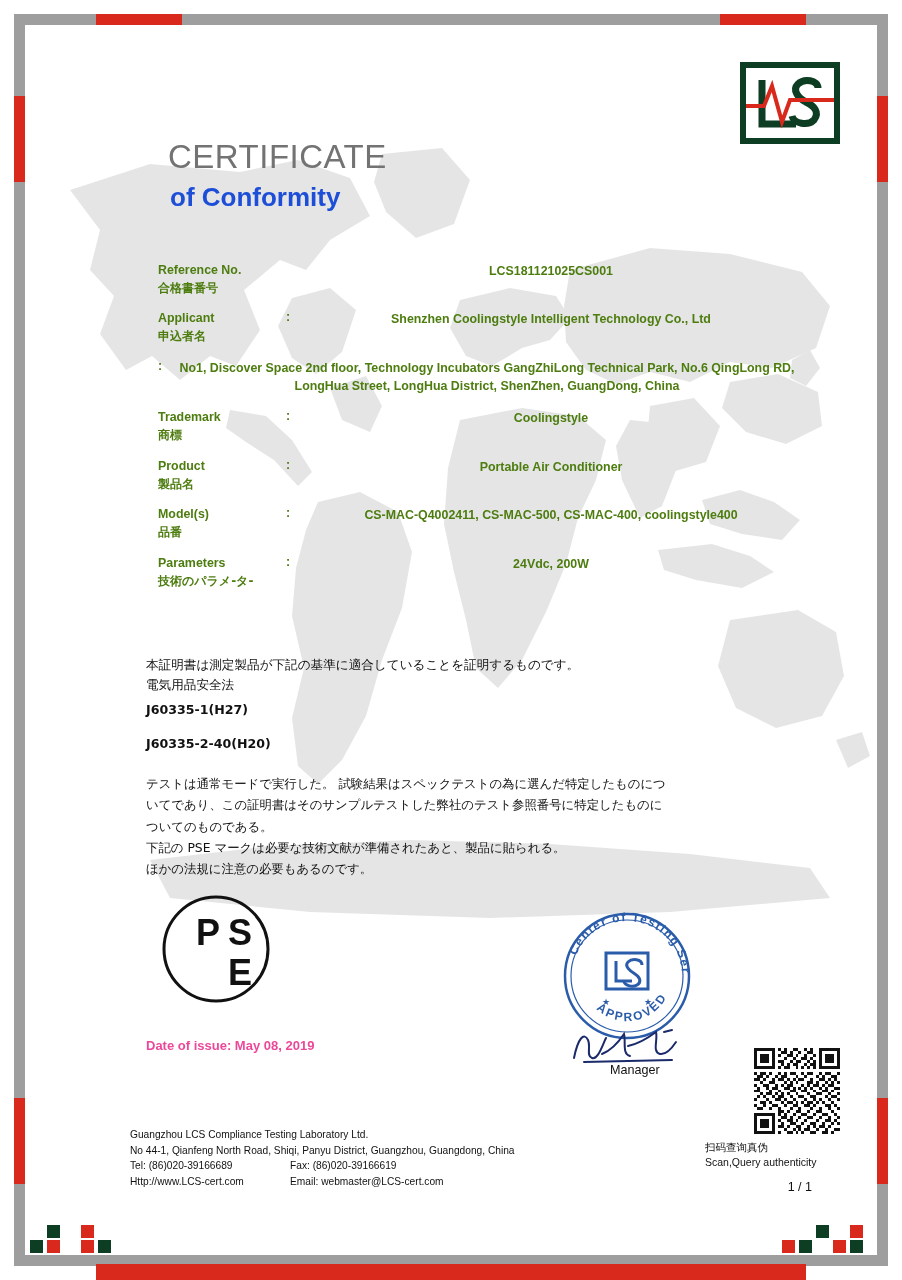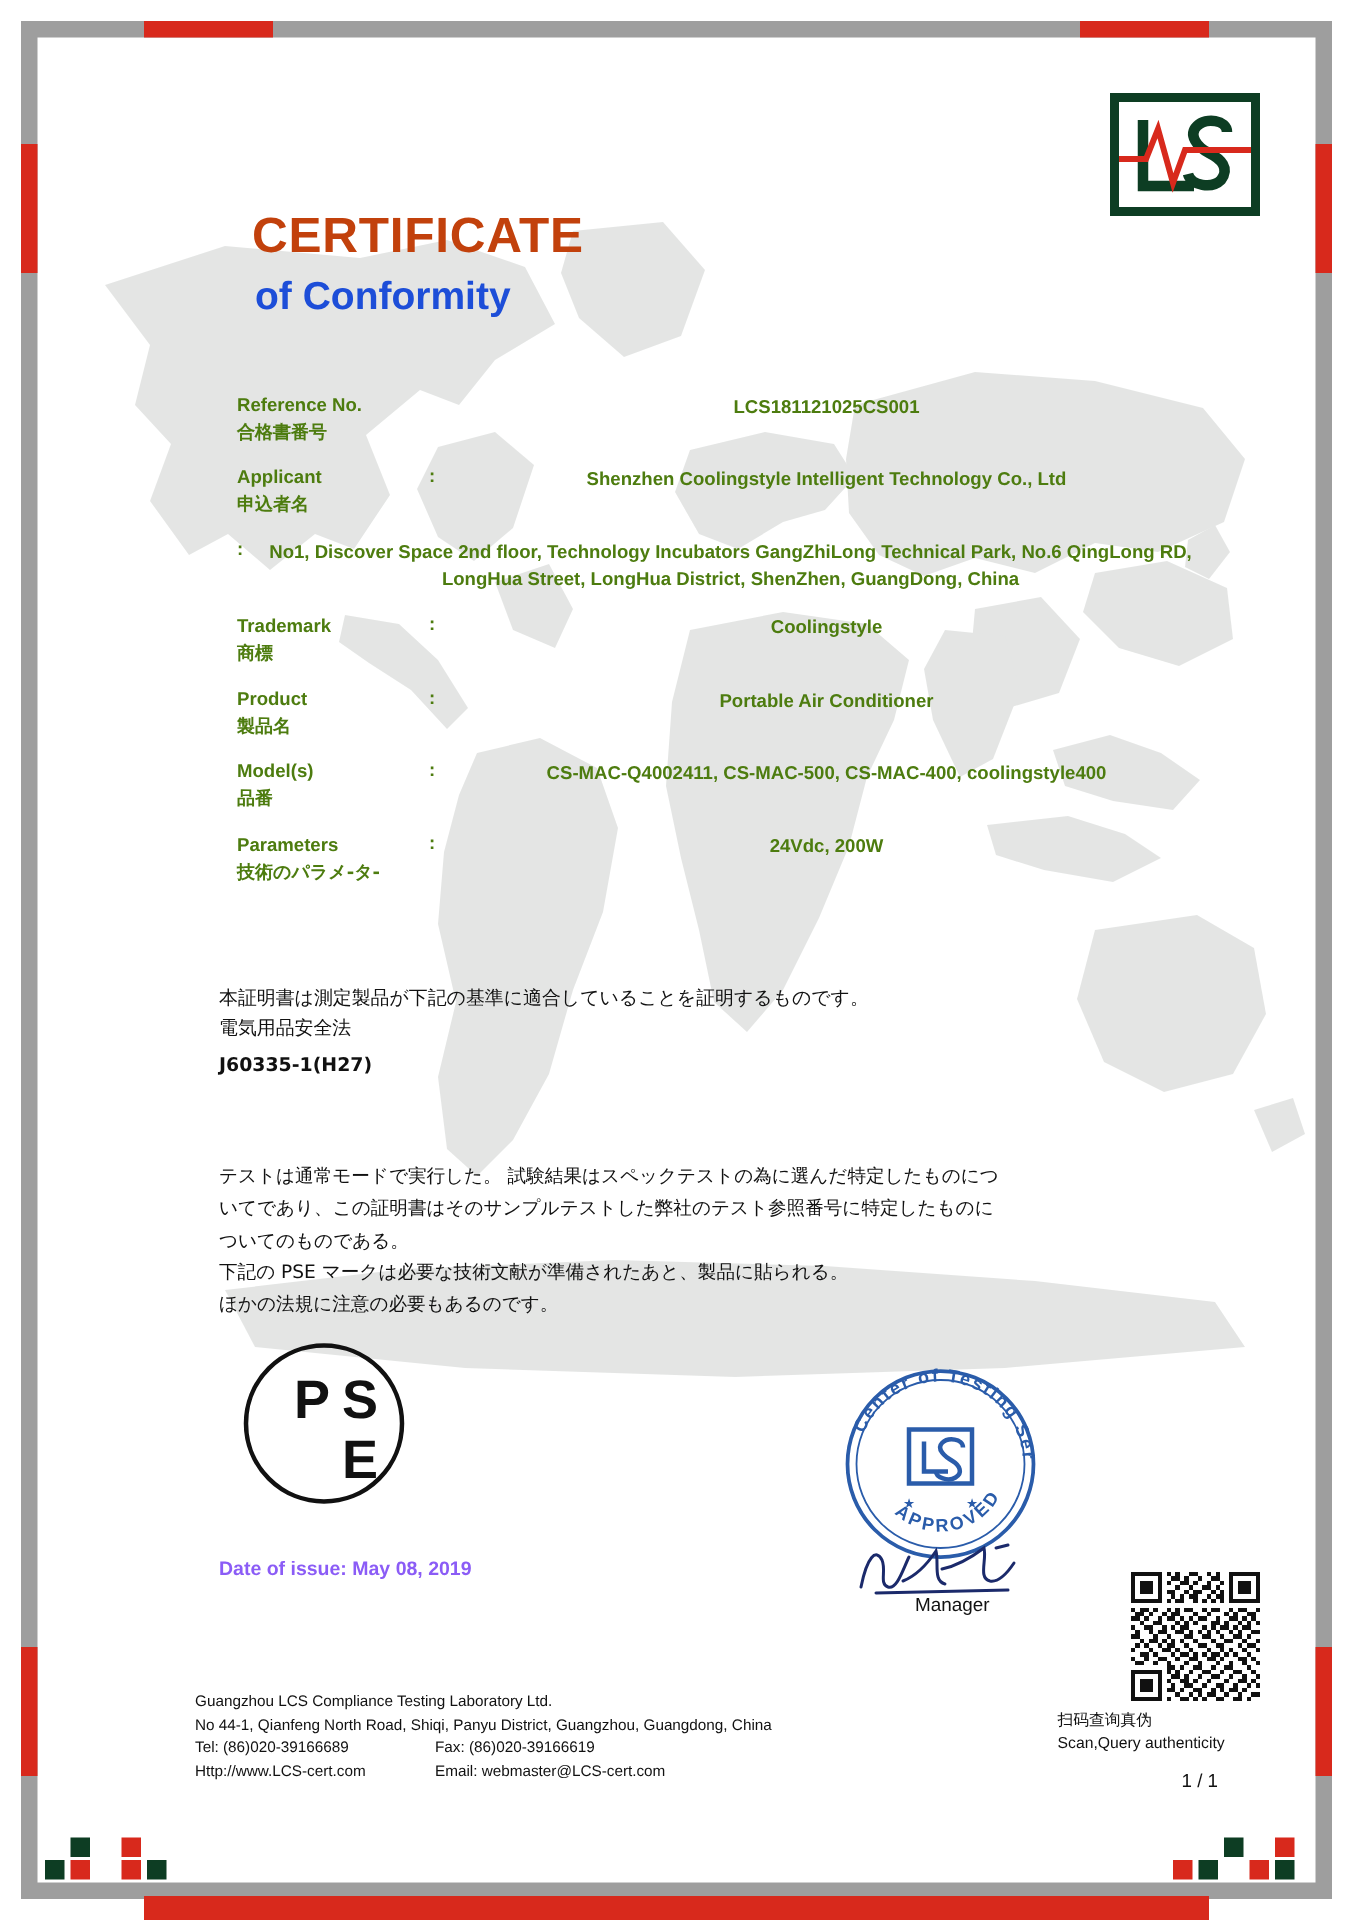--- a/index.html
+++ b/index.html
@@ -87,23 +87,23 @@
     height: 82px;
   }
 
   .title-block {
     position: absolute;
     left: 168px;
     top: 140px;
   }
   .title-main {
     font-size: 33px;
-    font-weight: bold;
+    font-weight: normal;
     letter-spacing: 0.5px;
-    color: #c2410c;
+    color: #737373;
     line-height: 1.05;
   }
   .title-sub {
     font-size: 26px;
     font-weight: bold;
     color: #1d4ed8;
     margin-top: 7px;
     margin-left: 2px;
   }
 
@@ -198,21 +198,21 @@
     font-size: 12.6px;
     color: #111;
   }
 
   .issue-date {
     position: absolute;
     left: 146px;
     top: 1038px;
     font-size: 13px;
     font-weight: bold;
-    color: #8b5cf6;
+    color: #ec4899;
   }
 
   .qr {
     position: absolute;
     right: 62px;
     top: 1048px;
     width: 86px;
     height: 86px;
   }
   .qr-caption {
@@ -388,20 +388,21 @@
         <div class="field-colon">:</div>
         <div class="field-value">24Vdc, 200W</div>
       </div>
 
     </div>
 
     <div class="statement jp">
       <div>本証明書は測定製品が下記の基準に適合していることを証明するものです。</div>
       <div>電気用品安全法</div>
       <div class="std">J60335-1(H27)</div>
+      <div class="std2">J60335-2-40(H20)</div>
     </div>
 
     <div class="para jp">
       <div>テストは通常モードで実行した。 試験結果はスペックテストの為に選んだ特定したものにつ</div>
       <div>いてであり、この証明書はそのサンプルテストした弊社のテスト参照番号に特定したものに</div>
       <div>ついてのものである。</div>
       <div>下記の PSE マークは必要な技術文献が準備されたあと、製品に貼られる。</div>
       <div>ほかの法規に注意の必要もあるのです。</div>
     </div>
 

